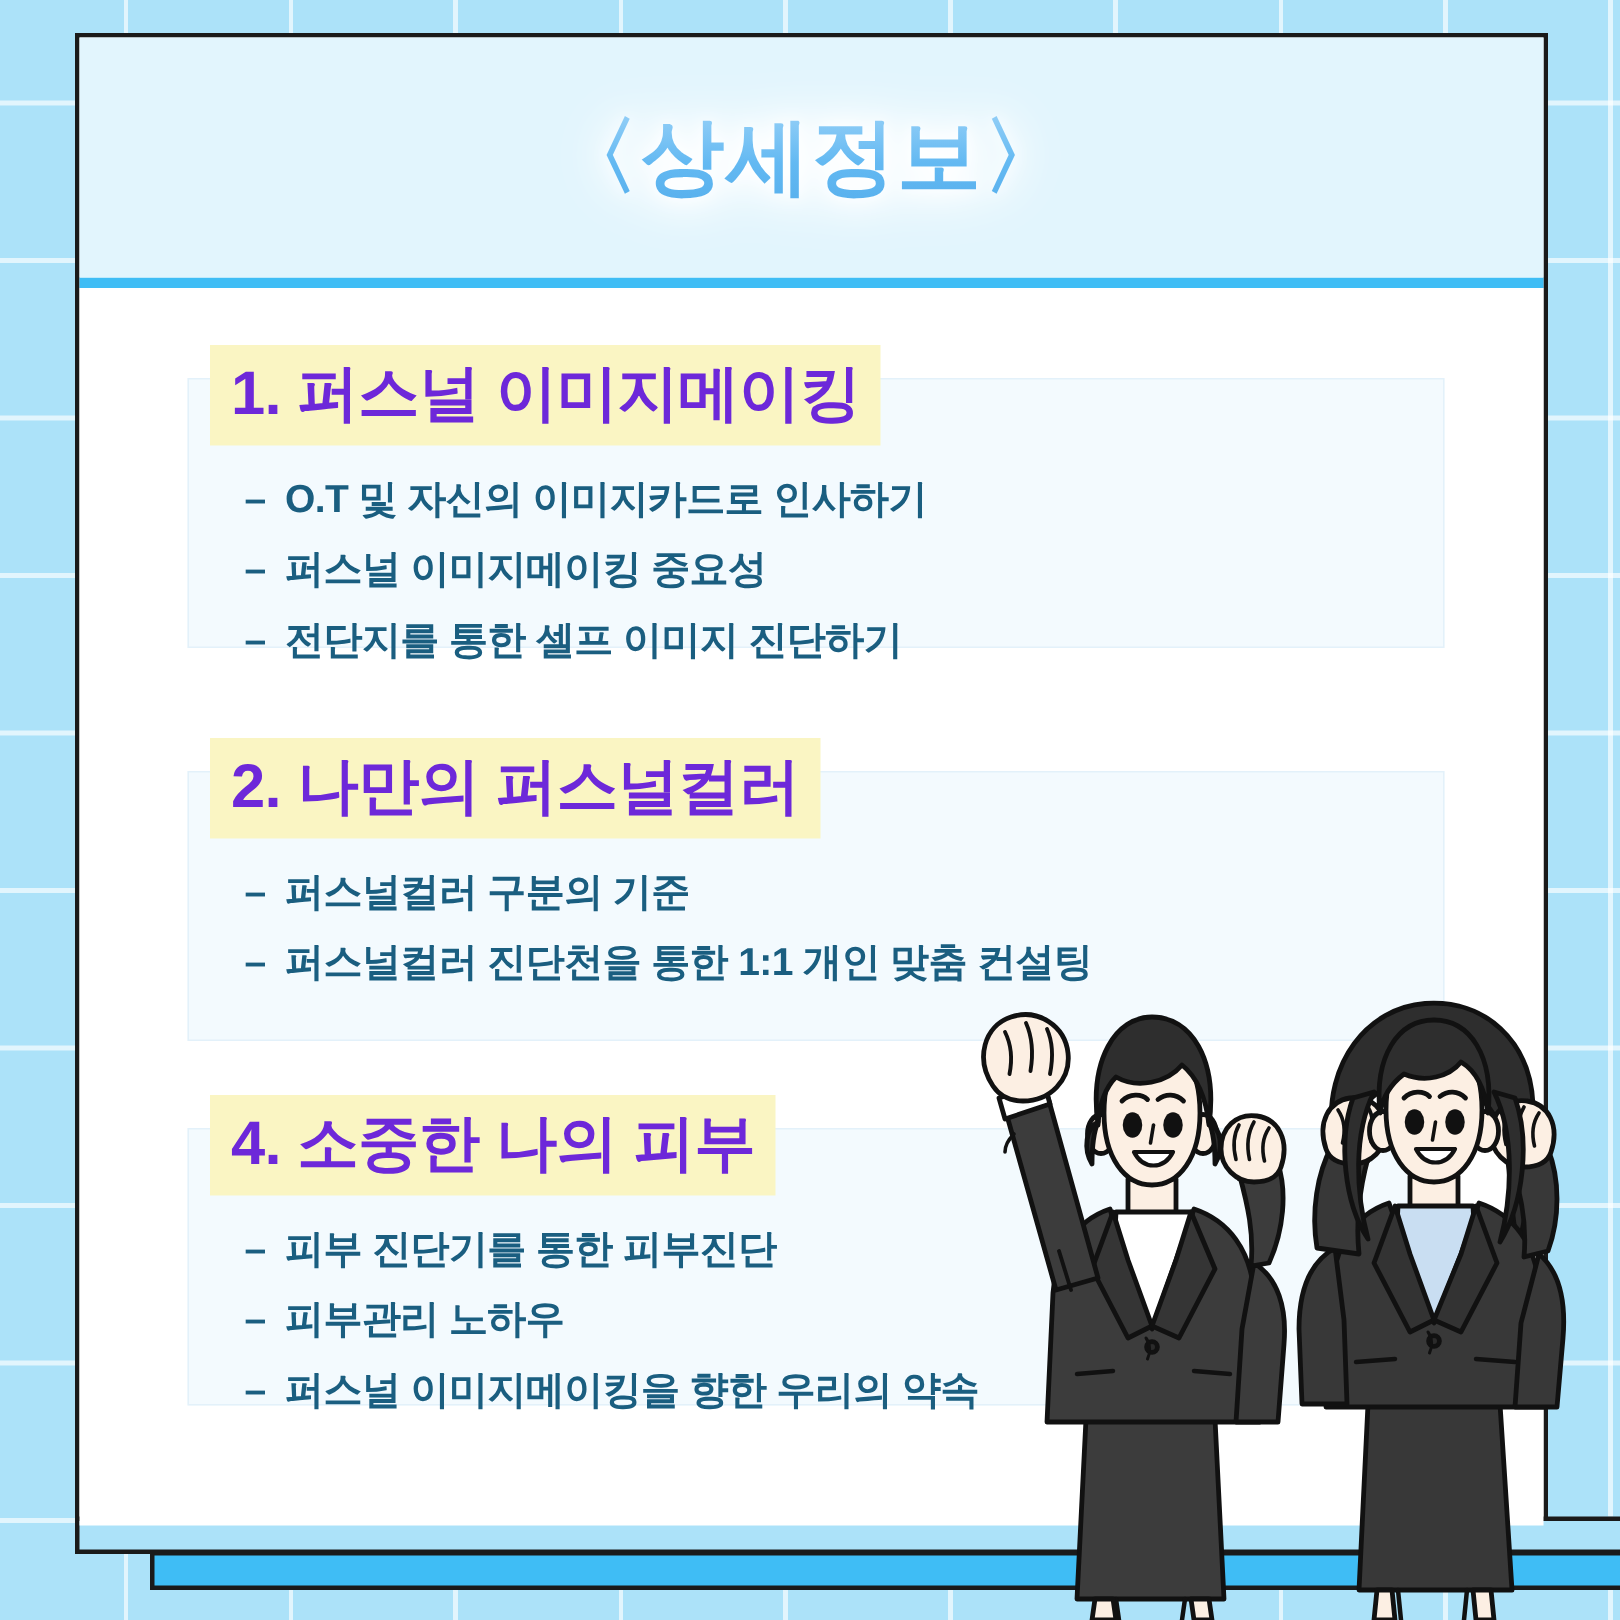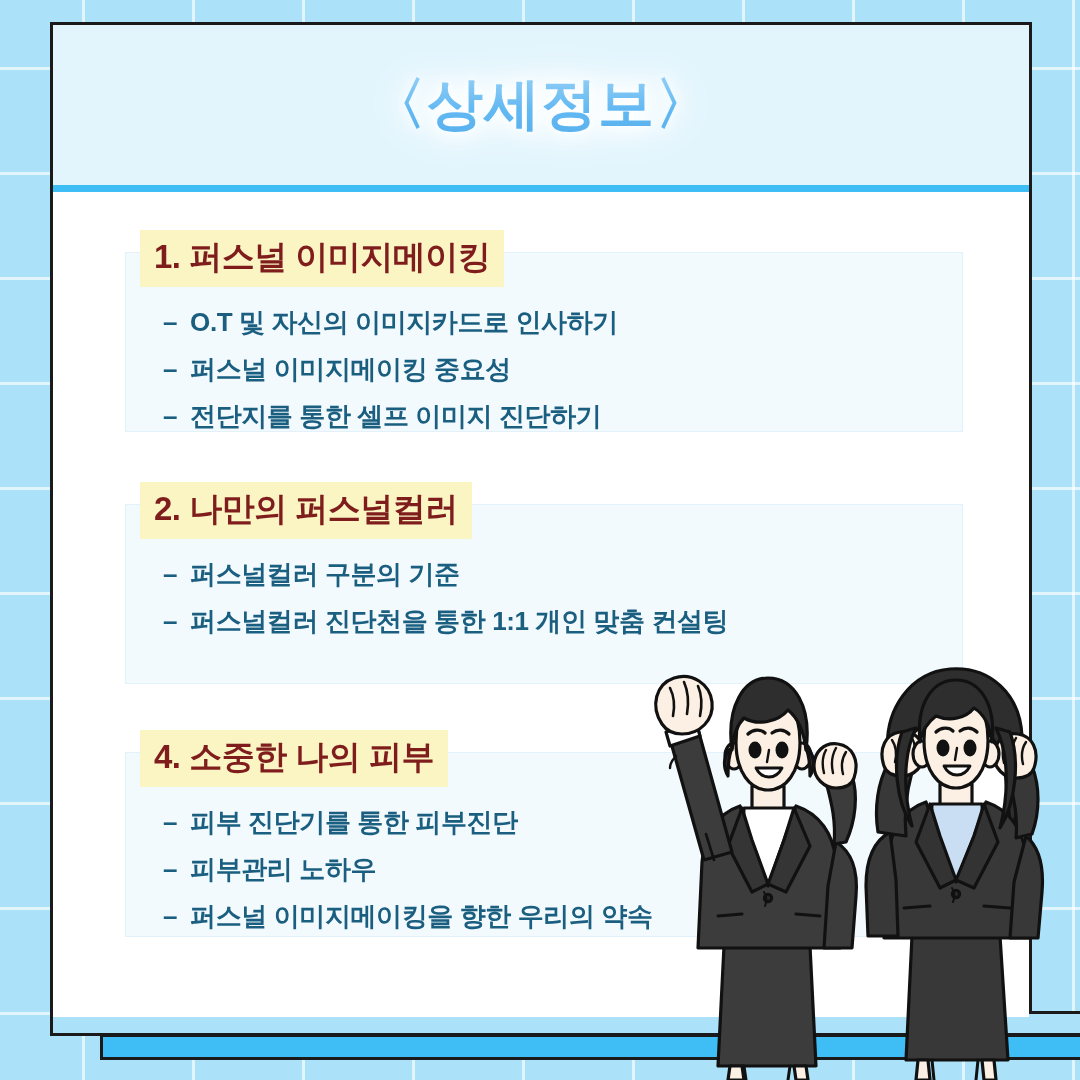--- a/index.html
+++ b/index.html
@@ -76,40 +76,40 @@
     background:#FFFFFF;
     padding:0;
   }
 
   .section {
     position:absolute;
     left:72px;
     width:838px;
   }
   #section-1 { top:38px; }
-  #section-2 { top:290px; }
+  #section-2 { top:300px; }
   #section-3 { top:538px; }
 
   .section-panel {
     position:absolute;
     left:0; top:22px;
     width:838px;
     background:#F3FAFE;
     border:1px solid #E3F1FA;
   }
   #section-1 .section-panel { height:180px; }
   #section-2 .section-panel { height:180px; }
   #section-3 .section-panel { height:185px; }
 
   .section-heading {
     position:relative;
     display:inline-block;
     background:#FAF5C3;
-    color:#7f1d1d;
-    font-size:33px;
+    color:#6d28d9;
+    font-size:41px;
     font-weight:bold;
     letter-spacing:-0.5px;
     padding:5px 14px 7px 14px;
     margin-left:15px;
     white-space:nowrap;
   }
 
   .bullets {
     position:relative;
     margin-top:22px;

